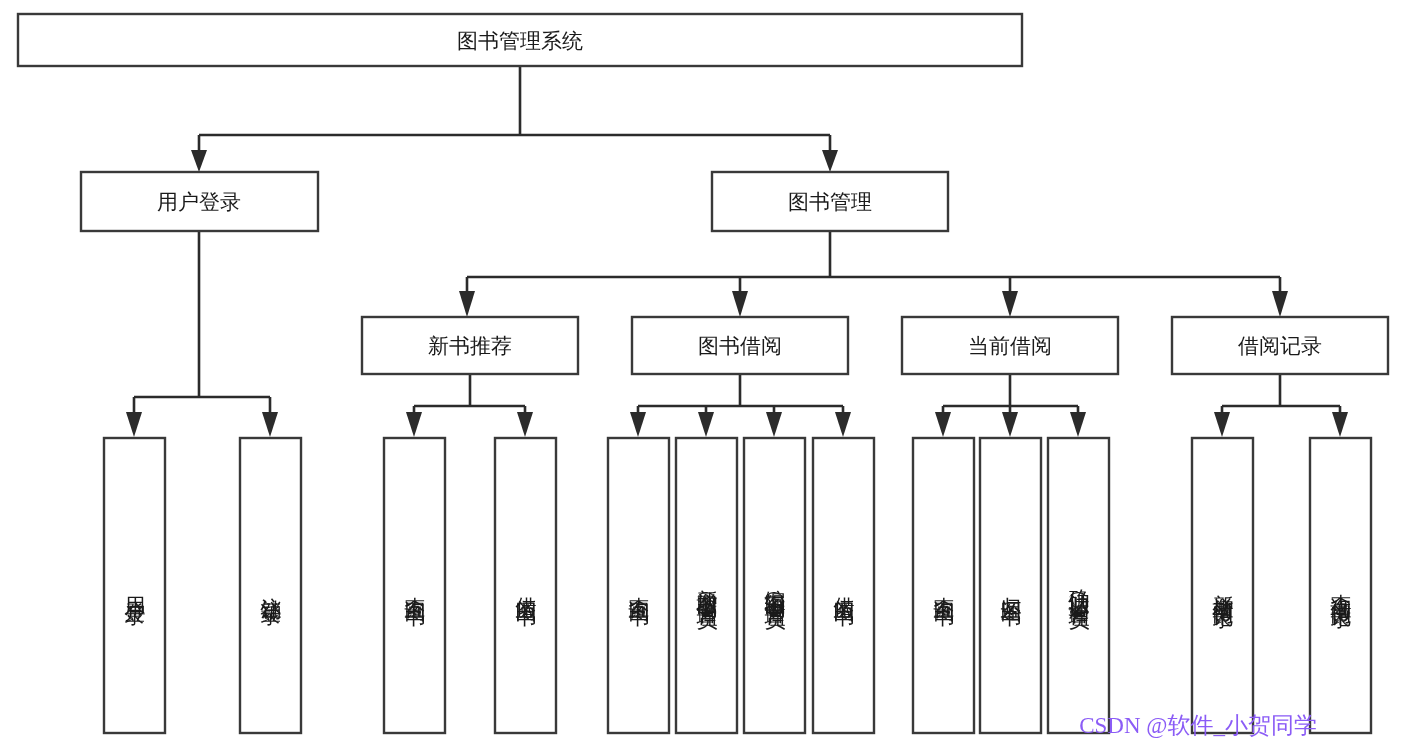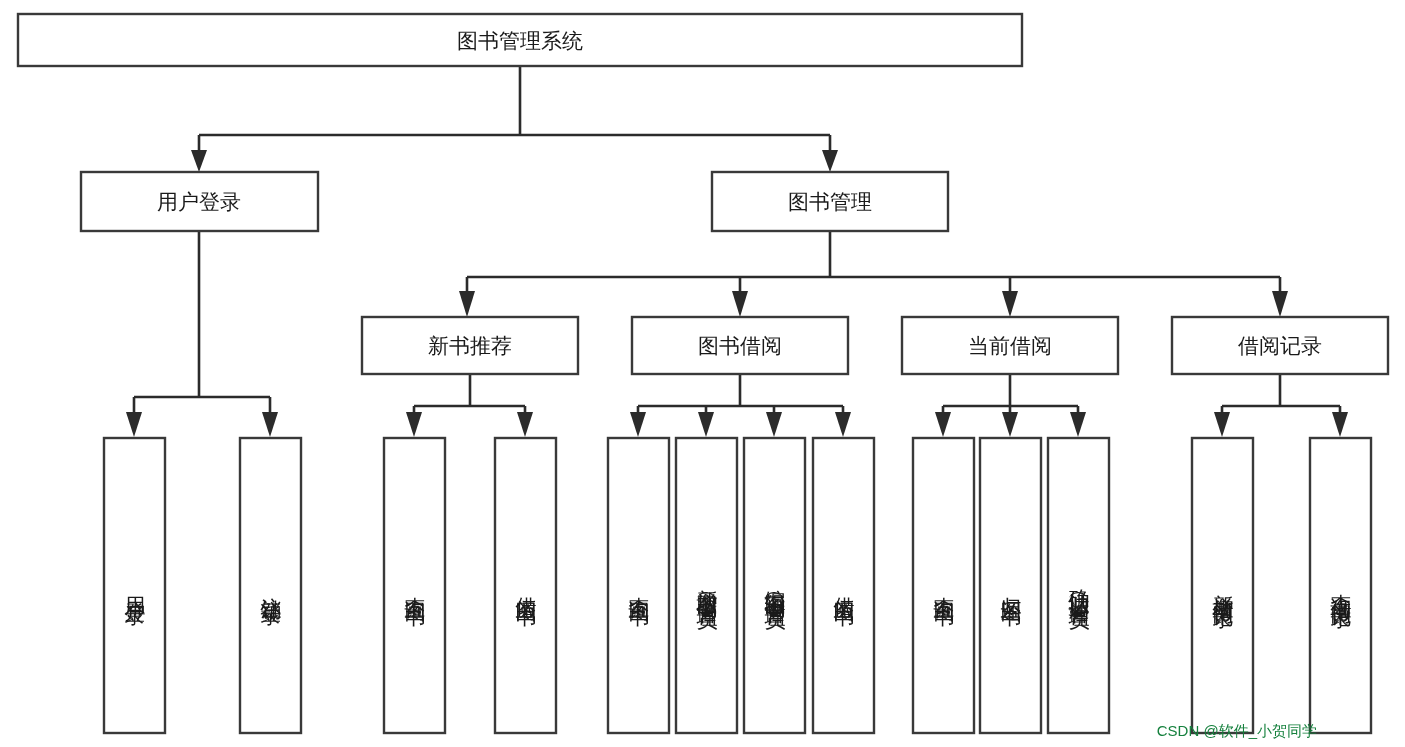--- a/index.html
+++ b/index.html
@@ -54,23 +54,23 @@
     fill: #1a1a1a;
     writing-mode: vertical-rl;
     text-orientation: upright;
     text-anchor: middle;
     letter-spacing: 3px;
   }
   .watermark {
     position: absolute;
     right: 12px;
     bottom: 6px;
-    font-family: Liberation Sans, sans-serif;
-    font-size: 15px;
-    color: #15803d;
+    font-family: Liberation Serif, serif;
+    font-size: 23px;
+    color: #8b5cf6;
     white-space: nowrap;
     user-select: none;
   }
 </style>
 </head>
 <body>
 
 <div id="diagram-root">
 
   <svg id="tree-svg" viewBox="0 0 1405 747" xmlns="http://www.w3.org/2000/svg">

